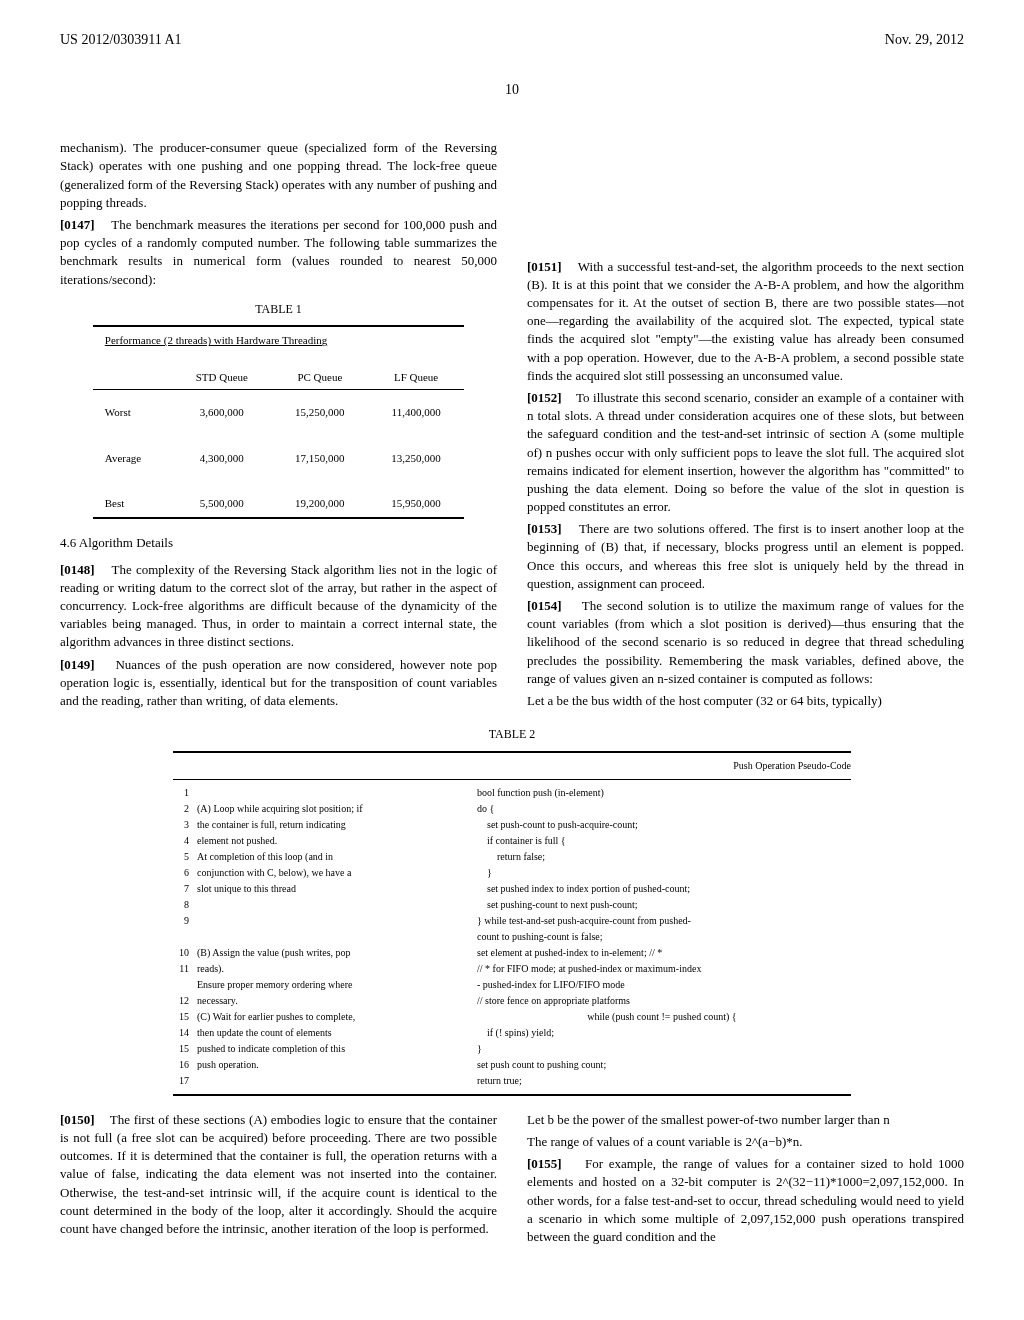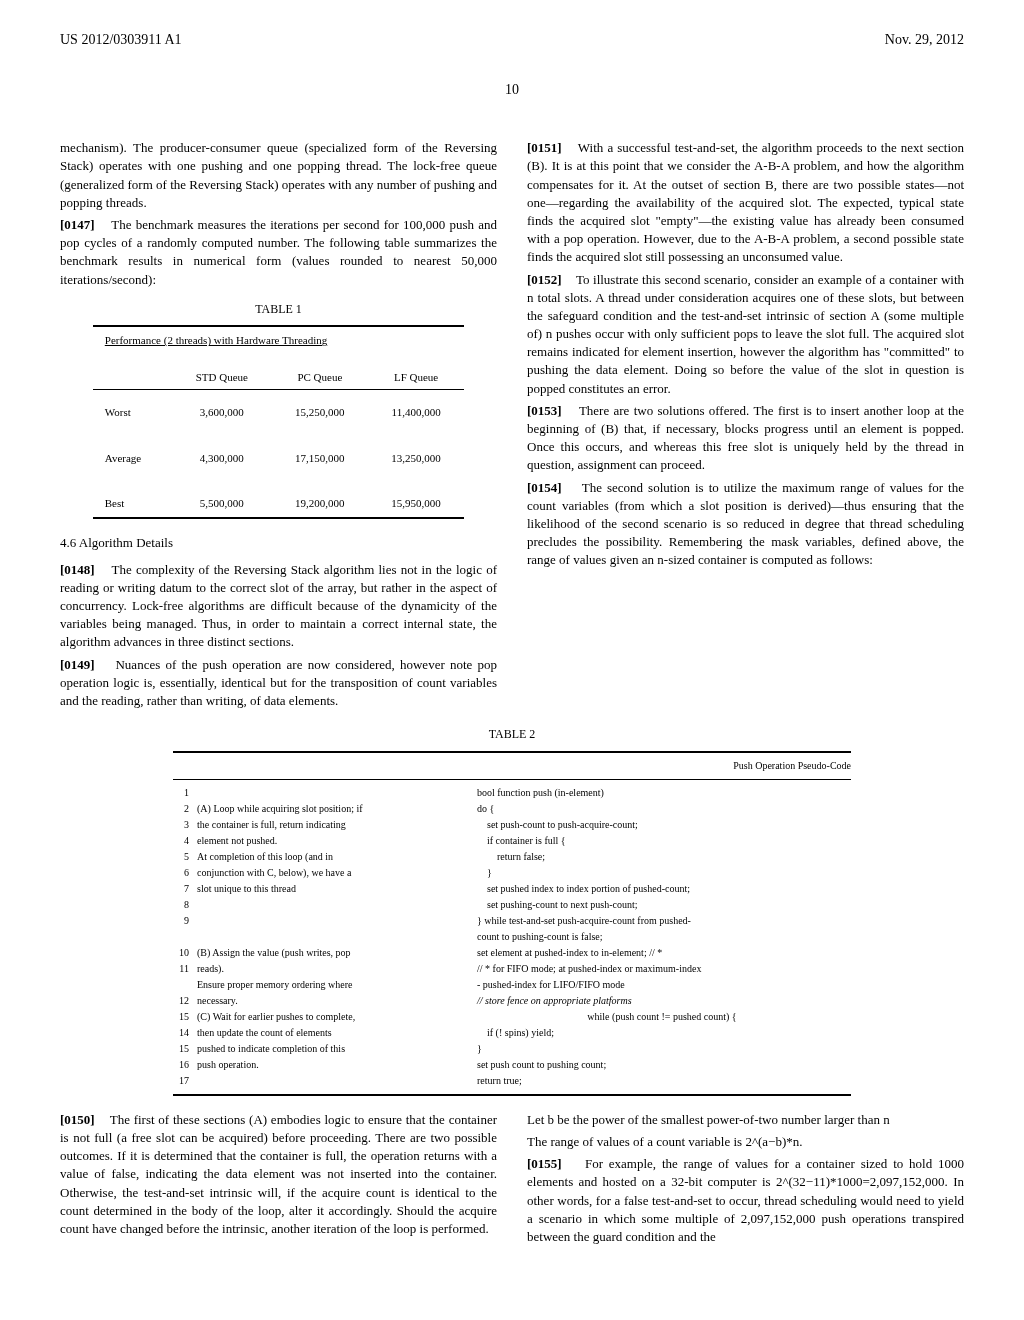--- a/index.html
+++ b/index.html
@@ -29,20 +29,21 @@
       font-weight: normal;
     }
     .page-number {
       text-align: center;
       font-size: 14px;
       margin-bottom: 40px;
     }
     .columns {
       display: flex;
       gap: 30px;
+      align-items: flex-end;
     }
     .column {
       flex: 1;
     }
     .paragraph {
       text-align: justify;
       margin-bottom: 4px;
     }
     .para-num {
       font-weight: bold;
@@ -197,20 +198,21 @@
       &nbsp;&nbsp;&nbsp;<span>To illustrate this second scenario, consider an example of a container with n total slots. A thread under consideration acquires one of these slots, but between the safeguard condition and the test-and-set intrinsic of section A (some multiple of) n pushes occur with only sufficient pops to leave the slot full. The acquired slot remains indicated for element insertion, however the algorithm has "committed" to pushing the data element. Doing so before the value of the slot in question is popped constitutes an error.</span>
     </div>
     <div class="paragraph">
       <span class="para-num">[0153]</span>
       &nbsp;&nbsp;&nbsp;<span>There are two solutions offered. The first is to insert another loop at the beginning of (B) that, if necessary, blocks progress until an element is popped. Once this occurs, and whereas this free slot is uniquely held by the thread in question, assignment can proceed.</span>
     </div>
     <div class="paragraph">
       <span class="para-num">[0154]</span>
       &nbsp;&nbsp;&nbsp;<span>The second solution is to utilize the maximum range of values for the count variables (from which a slot position is derived)—thus ensuring that the likelihood of the second scenario is so reduced in degree that thread scheduling precludes the possibility. Remembering the mask variables, defined above, the range of values given an n-sized container is computed as follows:</span>
     </div>
+    <div class="paragraph">Let a be the bus width of the host computer (32 or 64 bits, typically)</div>
   </div>
 </div>
 
 <div class="full-width">
   <div class="table-title">TABLE 2</div>
   <table class="table2">
     <tbody>
         <tr>
           <td colspan="3" class="title-cell">Push Operation Pseudo-Code</td>
         </tr>
@@ -277,21 +279,21 @@
           <td style="white-space: pre;">// * for FIFO mode; at pushed-index or maximum-index</td>
         </tr>
         <tr class="content-row">
           <td class="line-num"></td>
           <td class="left-col">Ensure proper memory ordering where</td>
           <td style="white-space: pre;">- pushed-index for LIFO/FIFO mode</td>
         </tr>
         <tr class="content-row">
           <td class="line-num">12</td>
           <td class="left-col">necessary.</td>
-          <td style="white-space: pre; font-style: italic;">// store fence on appropriate platforms</td>
+          <td style="white-space: pre;">// store fence on appropriate platforms</td>
         </tr>
         <tr class="content-row">
           <td class="line-num">15</td>
           <td class="left-col">(C) Wait for earlier pushes to complete,</td>
           <td style="white-space: pre; text-align: center;">while (push count != pushed count) {</td>
         </tr>
         <tr class="content-row">
           <td class="line-num">14</td>
           <td class="left-col">then update the count of elements</td>
           <td style="white-space: pre;">    if (! spins) yield;</td>

